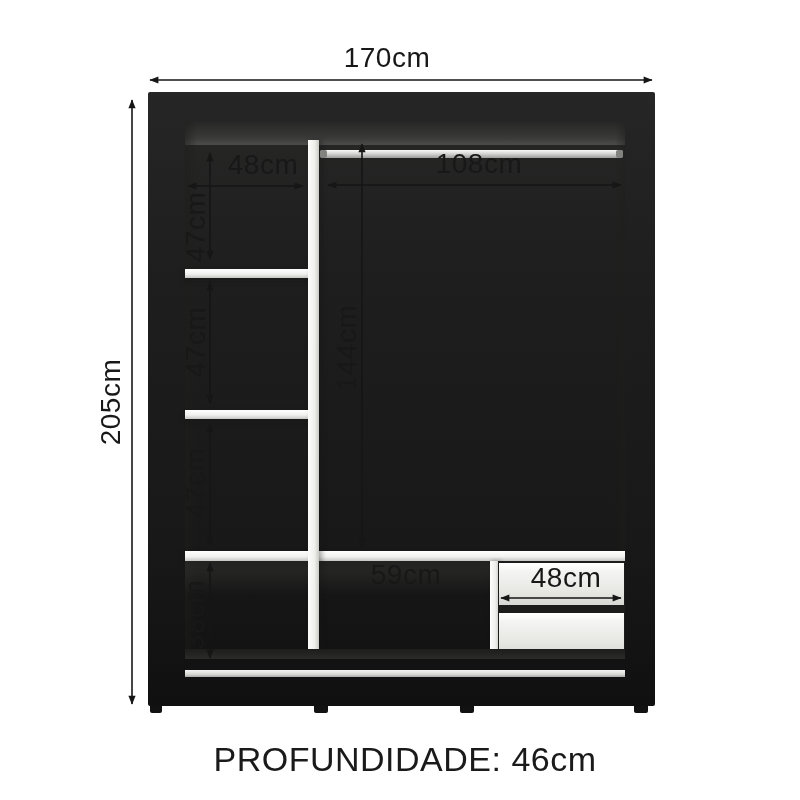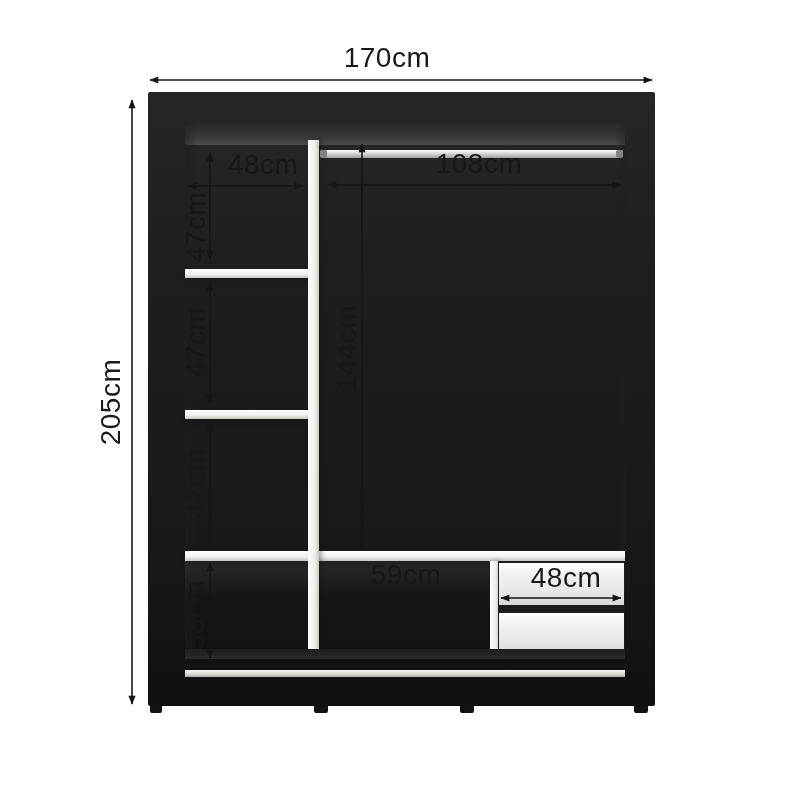--- a/index.html
+++ b/index.html
@@ -149,14 +149,15 @@
   <div class="dim-label" style="left:263px;top:151px;">48cm</div>
   <div class="dim-label rot" style="left:196px;top:213px;">47cm</div>
   <div class="dim-label rot" style="left:196px;top:328px;">47cm</div>
   <div class="dim-label rot" style="left:196px;top:469px;">47cm</div>
   <div class="dim-label rot" style="left:195px;top:601px;">38cm</div>
   <div class="dim-label" style="left:479px;top:150px;">108cm</div>
   <div class="dim-label rot" style="left:347px;top:334px;">144cm</div>
   <div class="dim-label" style="left:406px;top:561px;">59cm</div>
   <div class="dim-label" style="left:566px;top:564px;">48cm</div>
 
+  <div class="caption" style="left:405px;top:745px;">PROFUNDIDADE: 46cm</div>
 
 </div>
 
 </body></html>

